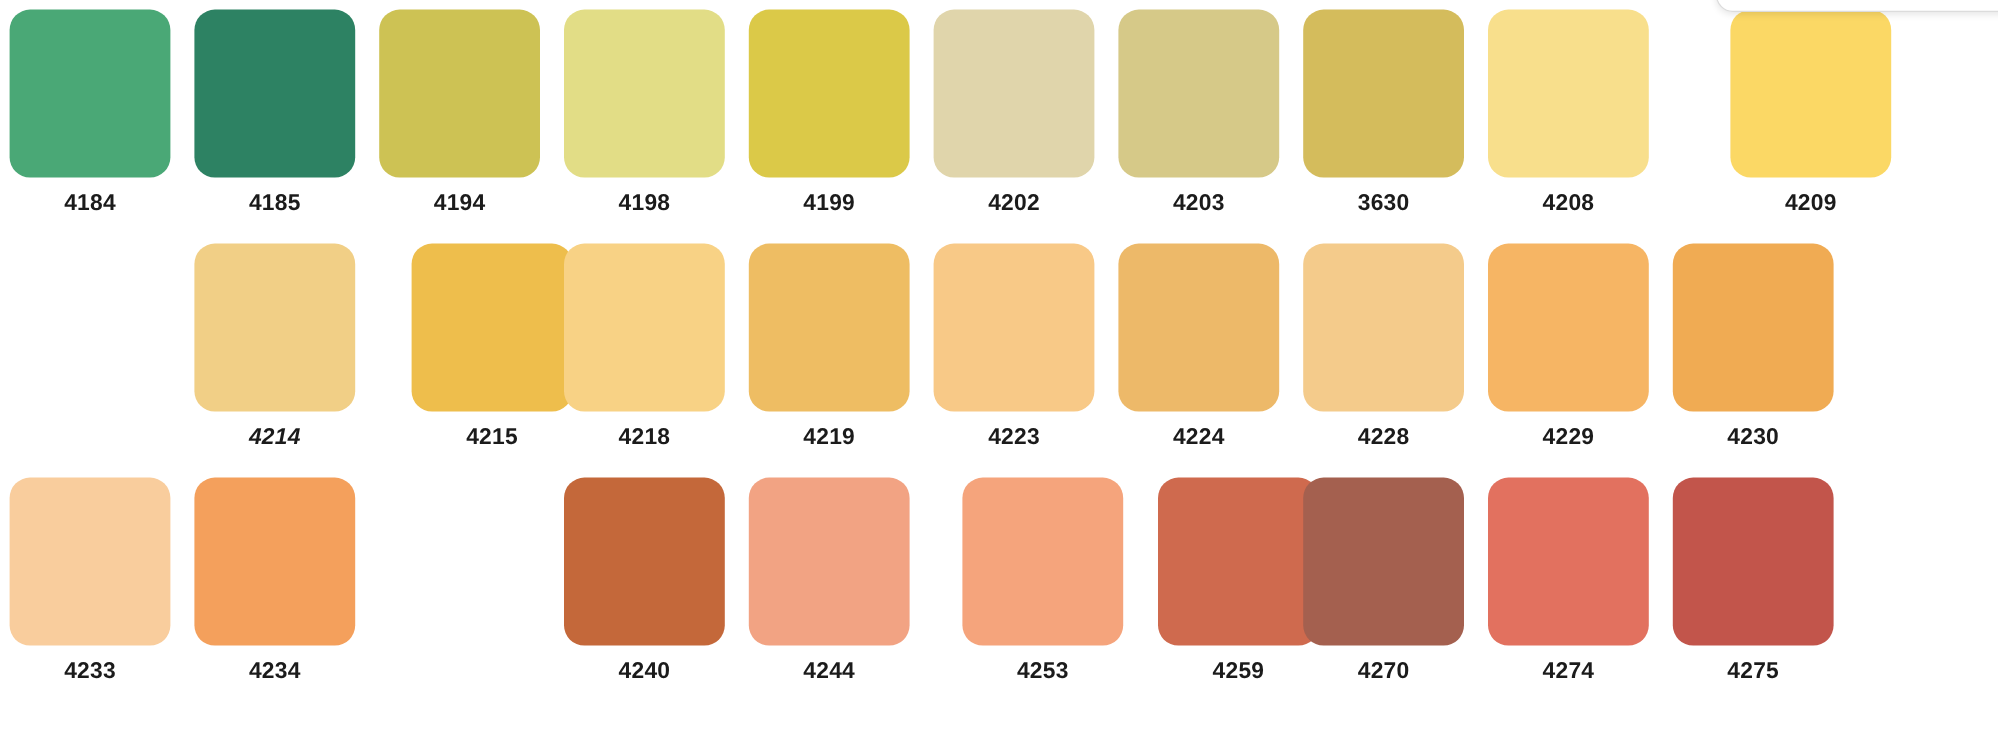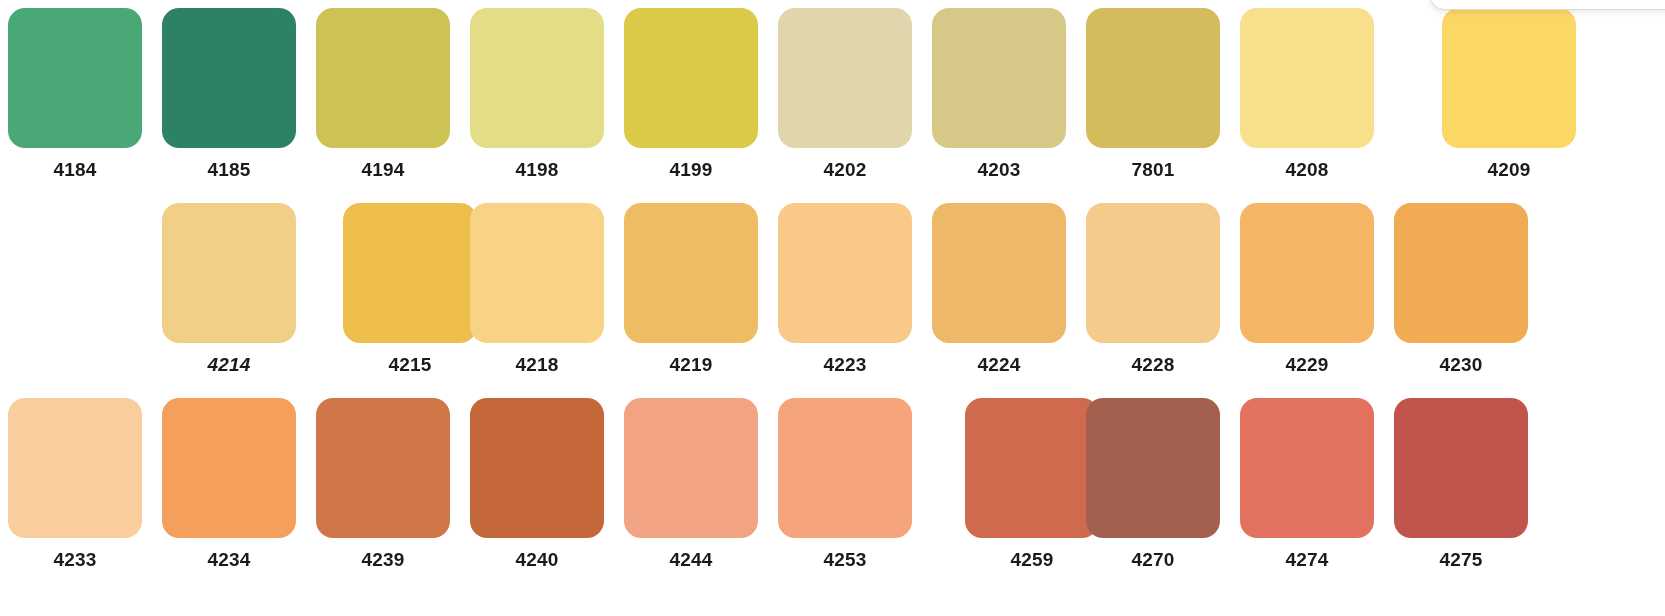--- a/index.html
+++ b/index.html
@@ -106,21 +106,21 @@
       <div class="swatch-cell" style="left: 770px;">
         <div class="swatch-chip" style="background: rgb(224, 213, 171);"></div>
         <span class="swatch-label">4202</span>
       </div>
       <div class="swatch-cell" style="left: 924px;">
         <div class="swatch-chip" style="background: rgb(214, 201, 136);"></div>
         <span class="swatch-label">4203</span>
       </div>
       <div class="swatch-cell" style="left: 1078px;">
         <div class="swatch-chip" style="background: rgb(212, 188, 92);"></div>
-        <span class="swatch-label">7801</span>
+        <span class="swatch-label">3630</span>
       </div>
       <div class="swatch-cell" style="left: 1232px;">
         <div class="swatch-chip" style="background: rgb(248, 223, 140);"></div>
         <span class="swatch-label">4208</span>
       </div>
       <div class="swatch-cell" style="left: 1386px; padding-left: 48px;">
         <div class="swatch-chip" style="background: rgb(251, 216, 101);"></div>
         <span class="swatch-label">4209</span>
       </div>
     </div>
@@ -164,33 +164,29 @@
     </div>
     <div class="swatch-row row-2">
       <div class="swatch-cell" style="left: 0px;">
         <div class="swatch-chip" style="background: rgb(249, 205, 157);"></div>
         <span class="swatch-label">4233</span>
       </div>
       <div class="swatch-cell" style="left: 154px;">
         <div class="swatch-chip" style="background: rgb(244, 160, 92);"></div>
         <span class="swatch-label">4234</span>
       </div>
-      <div class="swatch-cell" style="left: 308px;">
-        <div class="swatch-chip" style="background: rgb(208, 119, 74);"></div>
-        <span class="swatch-label">4239</span>
-      </div>
       <div class="swatch-cell" style="left: 462px;">
         <div class="swatch-chip" style="background: rgb(196, 104, 58);"></div>
         <span class="swatch-label">4240</span>
       </div>
       <div class="swatch-cell" style="left: 616px;">
         <div class="swatch-chip" style="background: rgb(242, 163, 131);"></div>
         <span class="swatch-label">4244</span>
       </div>
-      <div class="swatch-cell" style="left: 770px;">
+      <div class="swatch-cell" style="left: 794px;">
         <div class="swatch-chip" style="background: rgb(245, 164, 124);"></div>
         <span class="swatch-label">4253</span>
       </div>
       <div class="swatch-cell" style="left: 924px; padding-left: 33px;">
         <div class="swatch-chip" style="background: rgb(207, 106, 78);"></div>
         <span class="swatch-label">4259</span>
       </div>
       <div class="swatch-cell" style="left: 1078px;">
         <div class="swatch-chip" style="background: rgb(164, 96, 79);"></div>
         <span class="swatch-label">4270</span>

